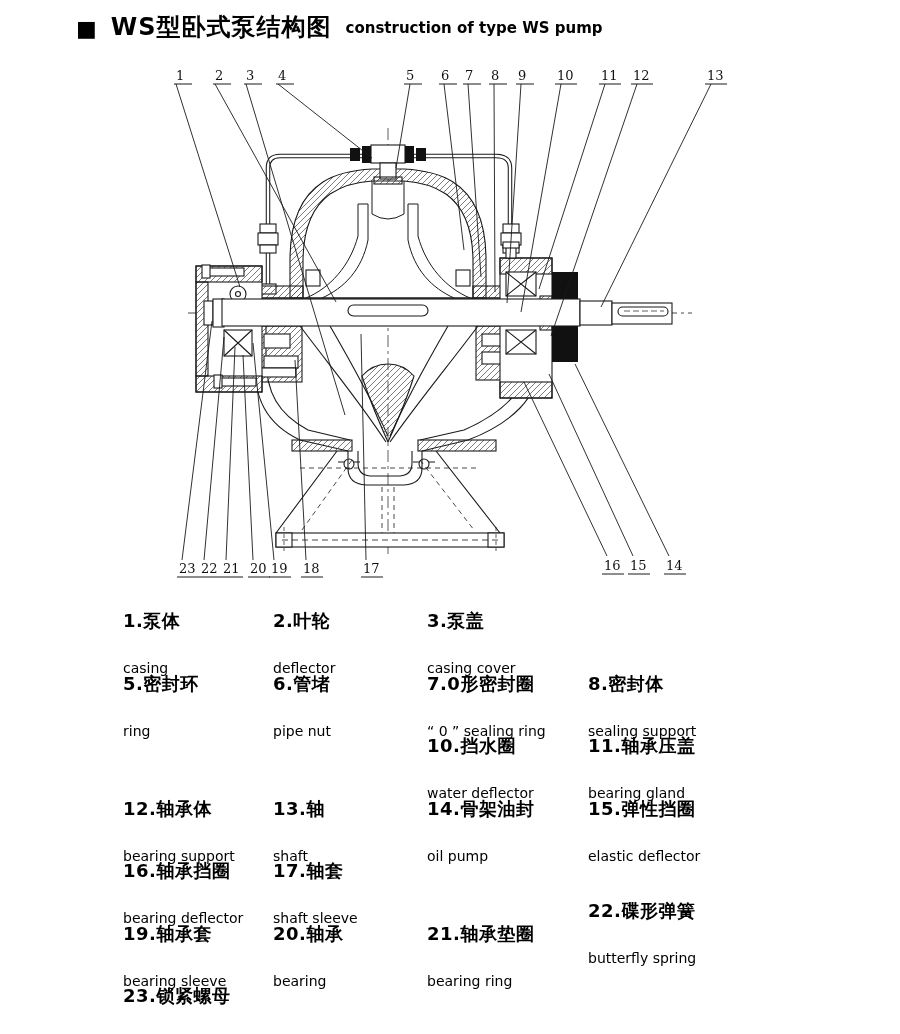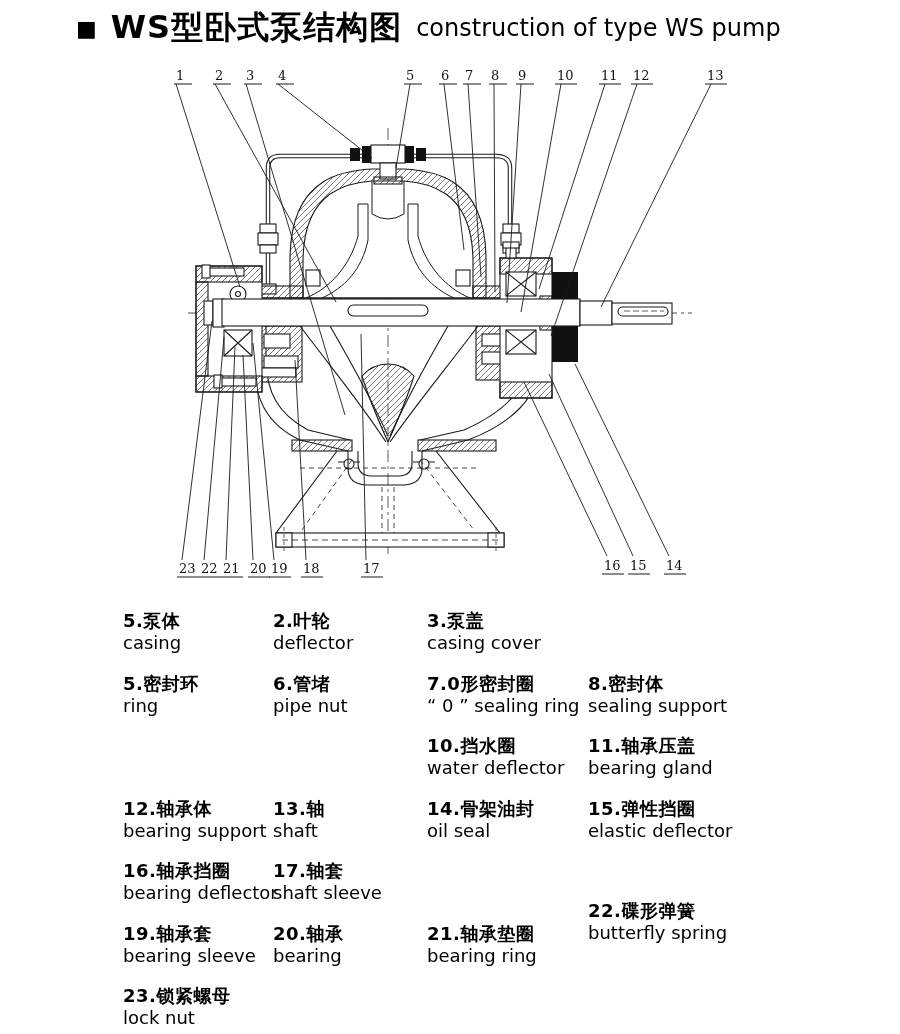--- a/index.html
+++ b/index.html
@@ -1,25 +1,25 @@
 <!DOCTYPE html>
 <html><head>
 <meta charset="utf-8">
 <style>
   html,body{margin:0;padding:0;background:#fff;}
   .page{position:relative;width:900px;height:1034px;background:#fff;overflow:hidden;
         font-family:"DejaVu Sans","Liberation Sans",sans-serif;color:#000;}
   .title{position:absolute;left:76px;top:10px;display:flex;align-items:flex-end;gap:14px;}
   .title .sq{font-size:22px;line-height:30px;}
-  .title .zh{font-size:32px;font-weight:bold;letter-spacing:1px;line-height:34px;}
-  .title .en{font-size:24px;font-weight:normal;line-height:30px;padding-bottom:1px;text-align:right;}
+  .title .zh{font-size:24px;font-weight:bold;letter-spacing:1px;line-height:34px;}
+  .title .en{font-size:15px;font-weight:bold;line-height:30px;padding-bottom:1px;text-align:right;}
   svg text{font-family:"DejaVu Serif","Liberation Serif",serif;font-size:13px;fill:#111;}
   .li{position:absolute;line-height:22px;}
   .li .zh{font-size:18px;font-weight:bold;letter-spacing:0.5px;white-space:pre;}
-  .li .en{font-size:18px;font-weight:normal;white-space:pre;}
+  .li .en{font-size:14px;font-weight:normal;white-space:pre;margin-top:25px;}
 </style>
 </head>
 <body>
 
 <div class="page">
 
   <div class="title">
     <span class="sq">■</span>
     <span class="zh">WS型卧式泵结构图</span>
     <span class="en">construction of type WS pump</span>
@@ -222,21 +222,21 @@
       <text x="303" y="573">18</text>
       <text x="363" y="573">17</text>
       <text x="604" y="570">16</text>
       <text x="630" y="570">15</text>
       <text x="666" y="570">14</text>
     </g>
   </svg>
 
   <div>
     <div class="li" style="left:123px;top:610px">
-        <div class="zh">5.泵体</div>
+        <div class="zh">1.泵体</div>
         <div class="en">casing</div>
       </div>
     <div class="li" style="left:273px;top:610px">
         <div class="zh">2.叶轮</div>
         <div class="en">deflector</div>
       </div>
     <div class="li" style="left:427px;top:610px">
         <div class="zh">3.泵盖</div>
         <div class="en">casing cover</div>
       </div>
@@ -274,21 +274,21 @@
     <div class="li" style="left:123px;top:798px">
         <div class="zh">12.轴承体</div>
         <div class="en">bearing support</div>
       </div>
     <div class="li" style="left:273px;top:798px">
         <div class="zh">13.轴</div>
         <div class="en">shaft</div>
       </div>
     <div class="li" style="left:427px;top:798px">
         <div class="zh">14.骨架油封</div>
-        <div class="en">oil seal</div>
+        <div class="en">oil pump</div>
       </div>
     <div class="li" style="left:588px;top:798px">
         <div class="zh">15.弹性挡圈</div>
         <div class="en">elastic deflector</div>
       </div>
 
     <div class="li" style="left:123px;top:860px">
         <div class="zh">16.轴承挡圈</div>
         <div class="en">bearing deflector</div>
       </div>

